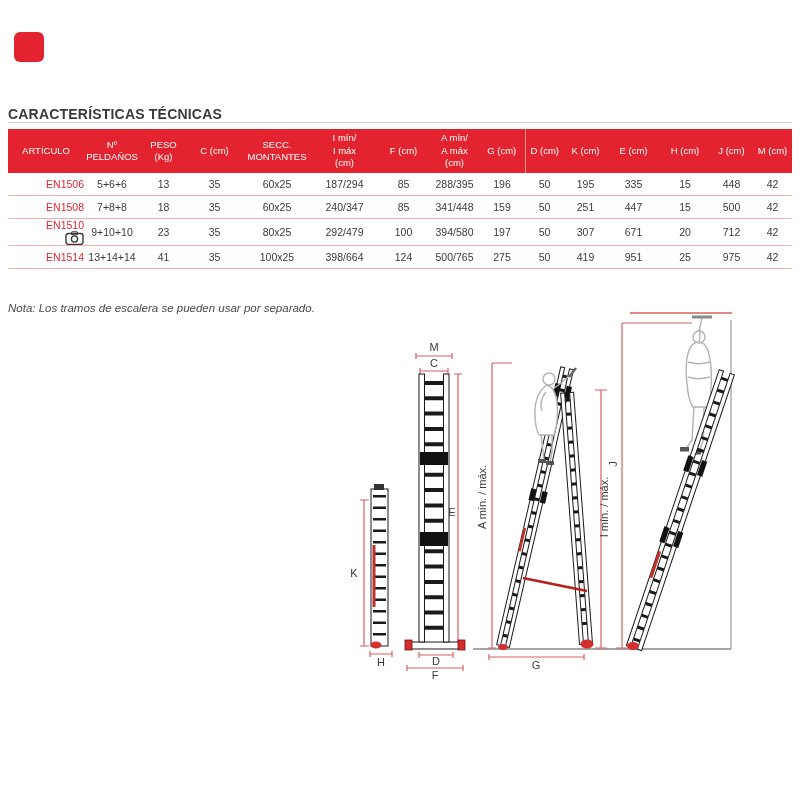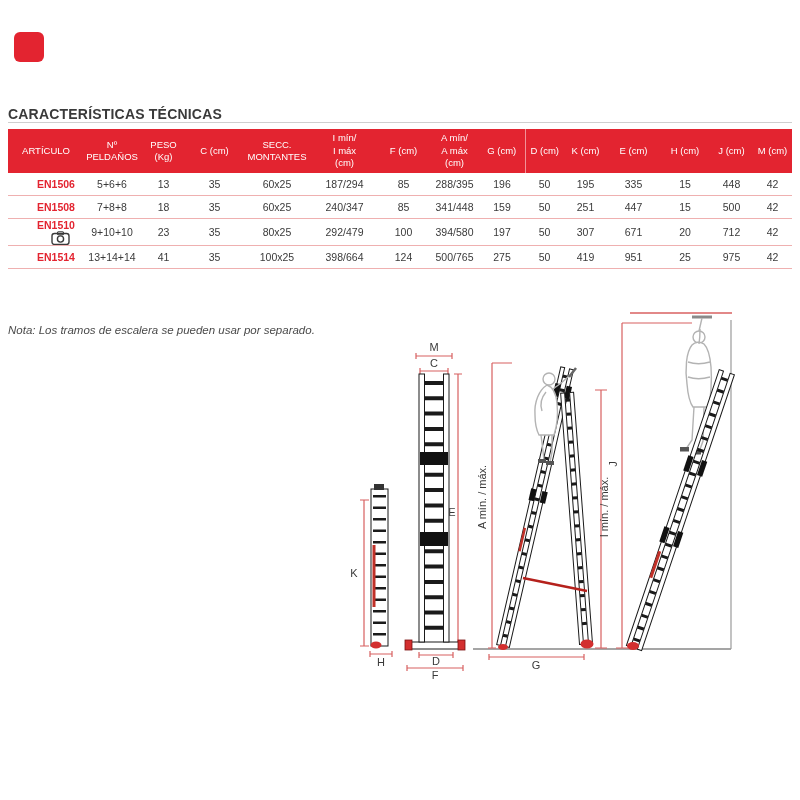--- a/index.html
+++ b/index.html
@@ -11,24 +11,24 @@
          font-size:14px;font-weight:bold;color:#3a3a3a;letter-spacing:.2px;
          padding-bottom:0;border-bottom:1px solid #cfcfcf;}
   table.spec{position:absolute;left:8px;top:129px;width:784px;
              border-collapse:collapse;table-layout:fixed;}
   table.spec th{background:#e32430;color:#fff;font-weight:normal;
                 font-size:9.5px;line-height:1.3;white-space:pre-line;
                 height:44px;vertical-align:middle;text-align:center;padding:0 1px;}
   table.spec th.gdiv{border-left:1px solid rgba(255,255,255,.5);margin-top:10px;}
   table.spec td{height:22px;text-align:center;font-size:10.5px;color:#3a3a3a;
                 border-bottom:1px solid #efb0b0;padding:0;vertical-align:middle;}
-  table.spec td.art{text-align:center;padding-left:20px;color:#e32430;
-                    font-weight:bold;}
+  table.spec td.art{text-align:right;padding-left:20px;color:#e32430;
+                    font-weight:normal;}
   table.spec td.art svg{vertical-align:-3px;margin-left:8px;}
-  .note{position:absolute;left:8px;top:324px;font-style:italic;
+  .note{position:absolute;left:8px;top:302px;font-style:italic;
         font-size:11.5px;color:#4a4a4a;}
   svg.diagrams{position:absolute;left:0;top:0;width:800px;height:800px;}
   svg.diagrams text{font-family:"Liberation Sans",sans-serif;font-size:11px;fill:#3a3a3a;}
   .person{stroke:#b3b3b3;stroke-width:1.4;fill:#fff;}
 </style>
 </head>
 <body>
 
 <div class="logo"></div>
 

